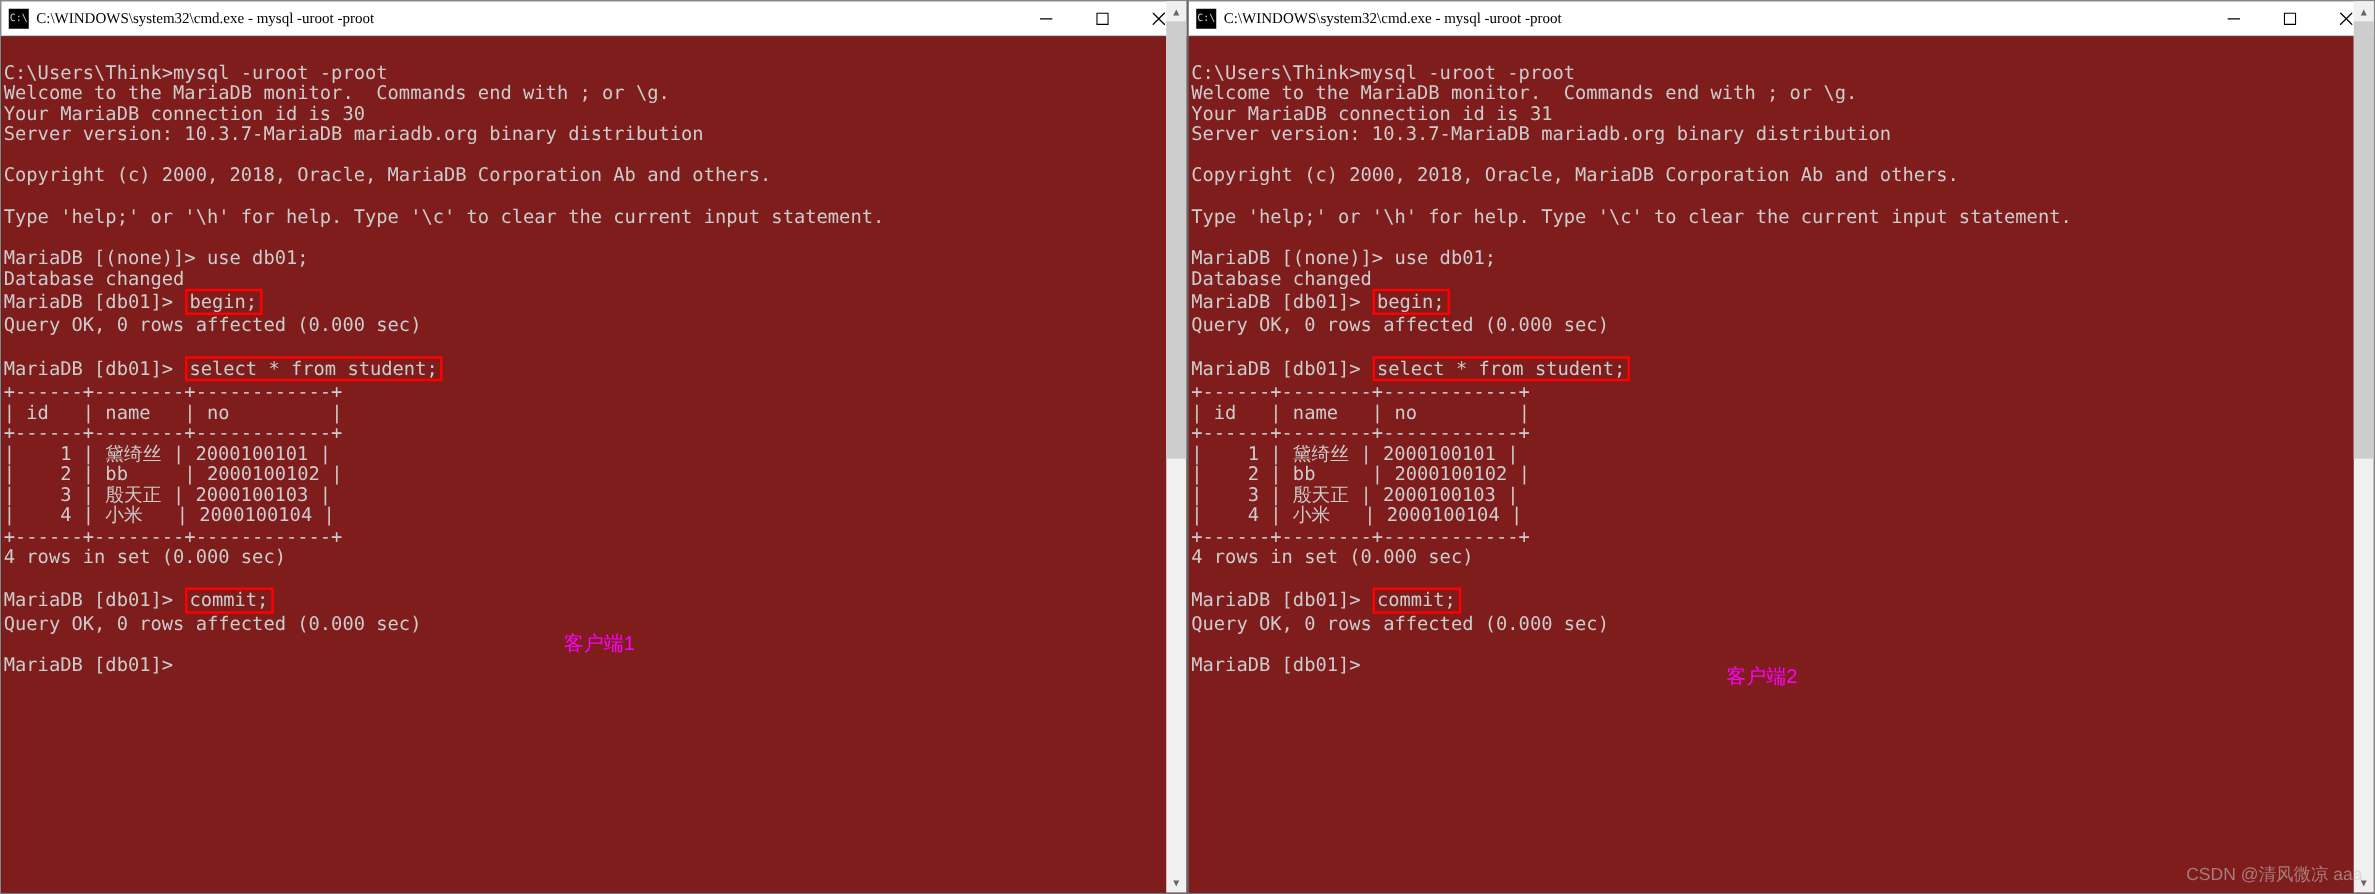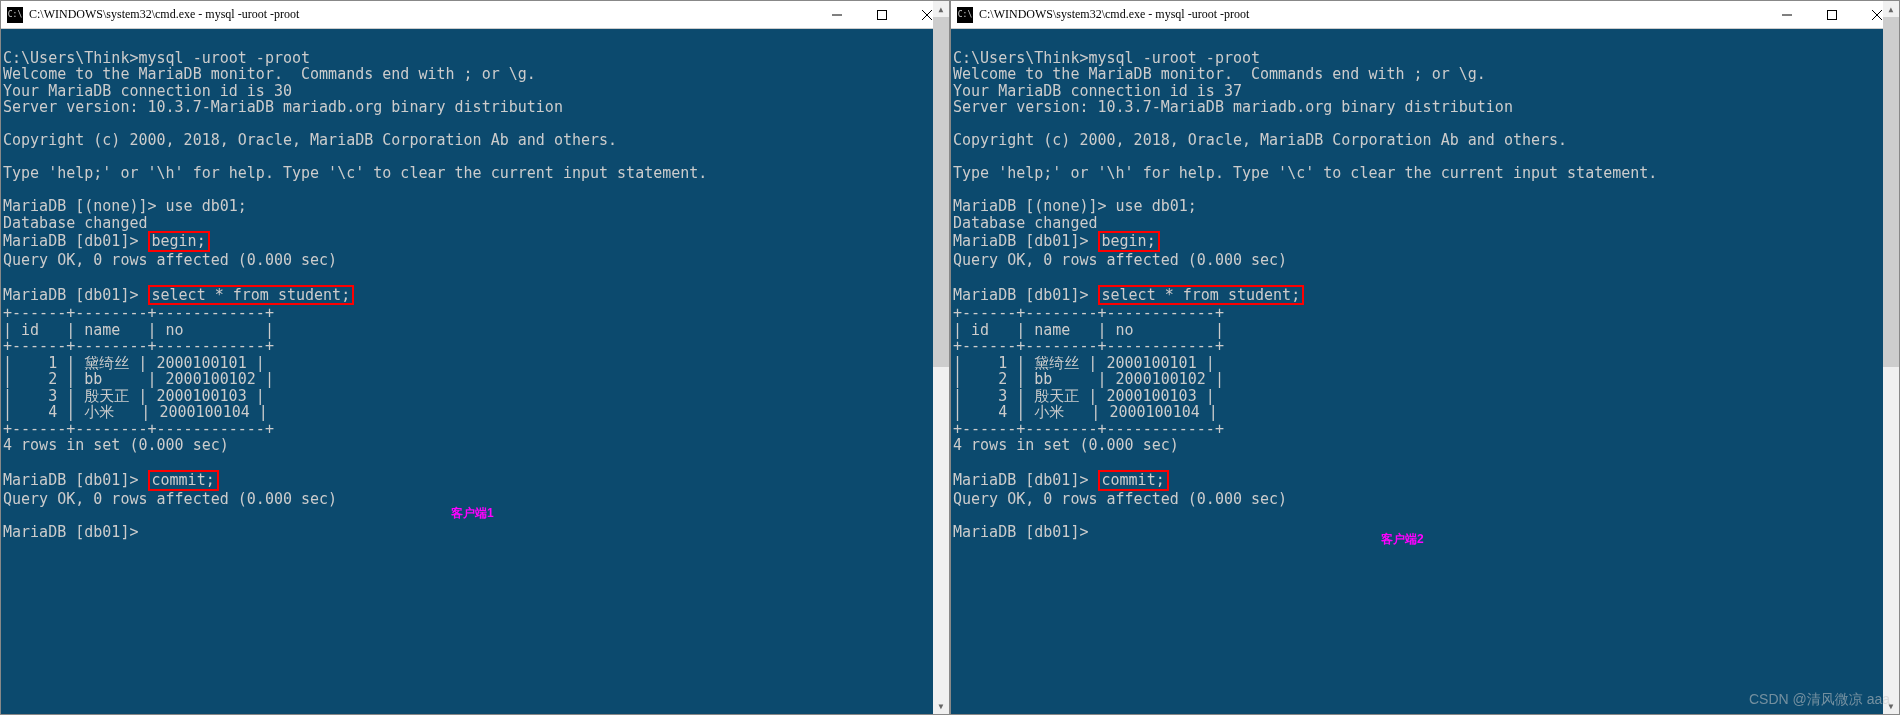--- a/index.html
+++ b/index.html
@@ -49,21 +49,21 @@
     height: 100%;
     display: flex;
     align-items: center;
     justify-content: center;
     font-size: 12px;
     color: #000;
   }
   .win-btn svg { width: 10px; height: 10px; stroke: #000; fill: none; stroke-width: 1; }
   .terminal {
     flex: 1;
-    background: #0c4a6e;
+    background: #7f1d1d;
     color: #cccccc;
     font-size: 15px;
     line-height: 1.1;
     padding: 4px 2px;
     white-space: pre;
     font-family: "NSimSun", "SimSun", "Consolas", monospace;
     position: relative;
     overflow: hidden;
   }
   .scroll {
@@ -91,22 +91,22 @@
   .scroll .track { flex: 1; position: relative; }
   .hl {
     border: 2px solid #ff0000;
     display: inline-block;
     padding: 0 2px;
   }
   .client-label {
     position: absolute;
     color: #ff00ff;
     font-family: "Microsoft YaHei", "SimHei", sans-serif;
-    font-size: 12px;
-    font-weight: bold;
+    font-size: 16px;
+    font-weight: normal;
   }
   .watermark {
     position: absolute;
     right: 10px;
     bottom: 6px;
     color: rgba(200,200,200,0.55);
     font-family: "Microsoft YaHei", Arial, sans-serif;
     font-size: 14px;
     z-index: 10;
   }
@@ -197,21 +197,21 @@
           <svg viewBox="0 0 10 10">
             <line x1="0" y1="0" x2="10" y2="10"></line>
             <line x1="10" y1="0" x2="0" y2="10"></line>
           </svg>
         </div>
     </div>
   </div>
   <div class="terminal">
 <span>C:\Users\Think&gt;mysql -uroot -proot</span>
 <span>Welcome to the MariaDB monitor.  Commands end with ; or \g.</span>
-<span>Your MariaDB connection id is 37</span>
+<span>Your MariaDB connection id is 31</span>
 <span>Server version: 10.3.7-MariaDB mariadb.org binary distribution</span>
 
 <span>Copyright (c) 2000, 2018, Oracle, MariaDB Corporation Ab and others.</span>
 
 <span>Type 'help;' or '\h' for help. Type '\c' to clear the current input statement.</span>
 
 <span>MariaDB [(none)]&gt; </span><span>use db01;</span>
 <span>Database changed</span>
 <span>MariaDB [db01]&gt; </span><span class="hl">begin;</span>
 <span>Query OK, 0 rows affected (0.000 sec)</span>

